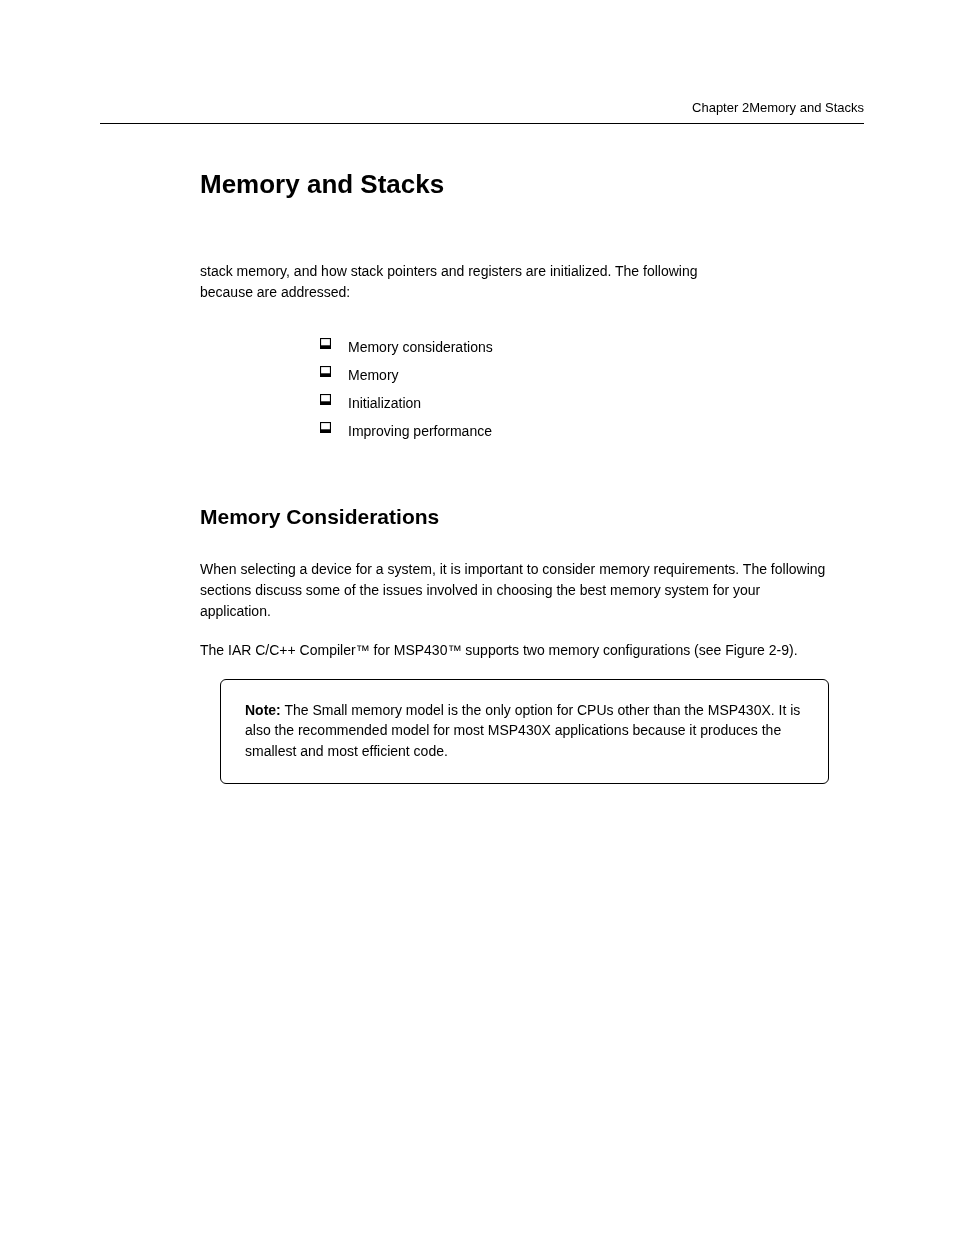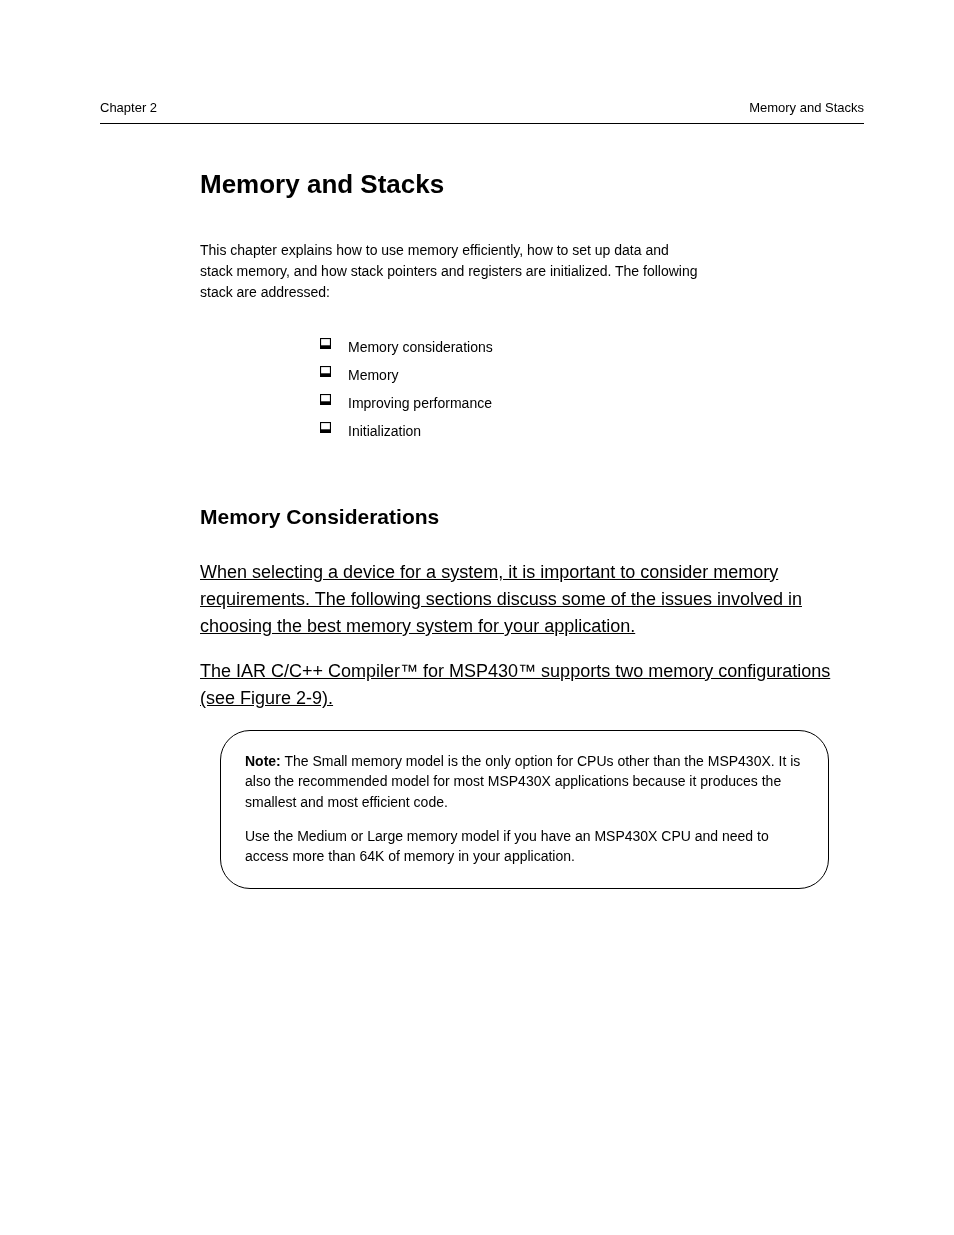--- a/index.html
+++ b/index.html
@@ -9,21 +9,21 @@
       background: #fff;
       font-family: Arial, Helvetica, sans-serif;
       color: #000;
       position: relative;
     }
     .page {
       padding: 100px 90px 0 100px;
     }
     .header-row {
       display: flex;
-      justify-content: space-between;
+      justify-content: flex-end;
       align-items: baseline;
       margin-bottom: 8px;
     }
     .header-left { font-size: 13px; }
     .header-right { font-size: 13px; font-style: normal; }
     .hr {
       height: 1px;
       background: #000;
       margin-bottom: 45px;
     }
@@ -59,28 +59,27 @@
       width: 11px;
       height: 11px;
     }
     ul.topics li .checkbox-icon svg { display: block; }
     h2.section-title {
       font-size: 21px;
       font-weight: bold;
       margin-bottom: 30px;
     }
     p.section-para {
-      font-size: 18px;
+      font-size: 14px;
       line-height: 1.5;
       margin-bottom: 18px;
-      text-decoration: underline;
     }
     .note-box {
       border: 1px solid #000;
-      border-radius: 30px;
+      border-radius: 6px;
       padding: 20px 24px 22px 24px;
       margin: 0 5px 30px 20px;
     }
     .note-box p {
       font-size: 14px;
       line-height: 1.45;
       margin-bottom: 0;
     }
     .note-box p + p { margin-top: 14px; }
     .note-box strong { font-weight: bold; }
@@ -92,23 +91,23 @@
   <div class="header-row">
     <span class="header-left">Chapter 2</span>
     <span class="header-right">Memory and Stacks</span>
   </div>
   <div class="hr"></div>
 
   <div class="content">
     <h1 class="chapter-title">Memory and Stacks</h1>
 
     <p class="intro">
-      <span>This chapter explains how to use memory efficiently, how to set up data and</span><br>
+      <br>
       <span>stack memory, and how stack pointers and registers are initialized. The following</span><br>
-      <span>stack are addressed:</span>
+      <span>because are addressed:</span>
     </p>
 
     <ul class="topics">
       <li>
         <span class="checkbox-icon">
           <svg width="11" height="11" viewBox="0 0 11 11">
               <rect x="0.5" y="0.5" width="10" height="10" fill="none" stroke="#000" stroke-width="1.2"></rect>
               <rect x="0.5" y="7.3" width="10" height="3.2" fill="#000"></rect>
             </svg>
         </span>
@@ -123,38 +122,37 @@
         </span>
         <span>Memory</span>
       </li>
       <li>
         <span class="checkbox-icon">
           <svg width="11" height="11" viewBox="0 0 11 11">
               <rect x="0.5" y="0.5" width="10" height="10" fill="none" stroke="#000" stroke-width="1.2"></rect>
               <rect x="0.5" y="7.3" width="10" height="3.2" fill="#000"></rect>
             </svg>
         </span>
-        <span>Improving performance</span>
+        <span>Initialization</span>
       </li>
       <li>
         <span class="checkbox-icon">
           <svg width="11" height="11" viewBox="0 0 11 11">
               <rect x="0.5" y="0.5" width="10" height="10" fill="none" stroke="#000" stroke-width="1.2"></rect>
               <rect x="0.5" y="7.3" width="10" height="3.2" fill="#000"></rect>
             </svg>
         </span>
-        <span>Initialization</span>
+        <span>Improving performance</span>
       </li>
     </ul>
 
     <h2 class="section-title">Memory Considerations</h2>
 
     <p class="section-para">When selecting a device for a system, it is important to consider memory requirements. The following sections discuss some of the issues involved in choosing the best memory system for your application.</p>
     <p class="section-para">The IAR C/C++ Compiler™ for MSP430™ supports two memory configurations (see Figure 2-9).</p>
 
     <div class="note-box">
       <p>
         <strong>Note:</strong><span> The Small memory model is the only option for CPUs other than the MSP430X. It is also the recommended model for most MSP430X applications because it produces the smallest and most efficient code.</span>
       </p>
-      <p>Use the Medium or Large memory model if you have an MSP430X CPU and need to access more than 64K of memory in your application.</p>
     </div>
   </div>
 </div>
 
 </body></html>

